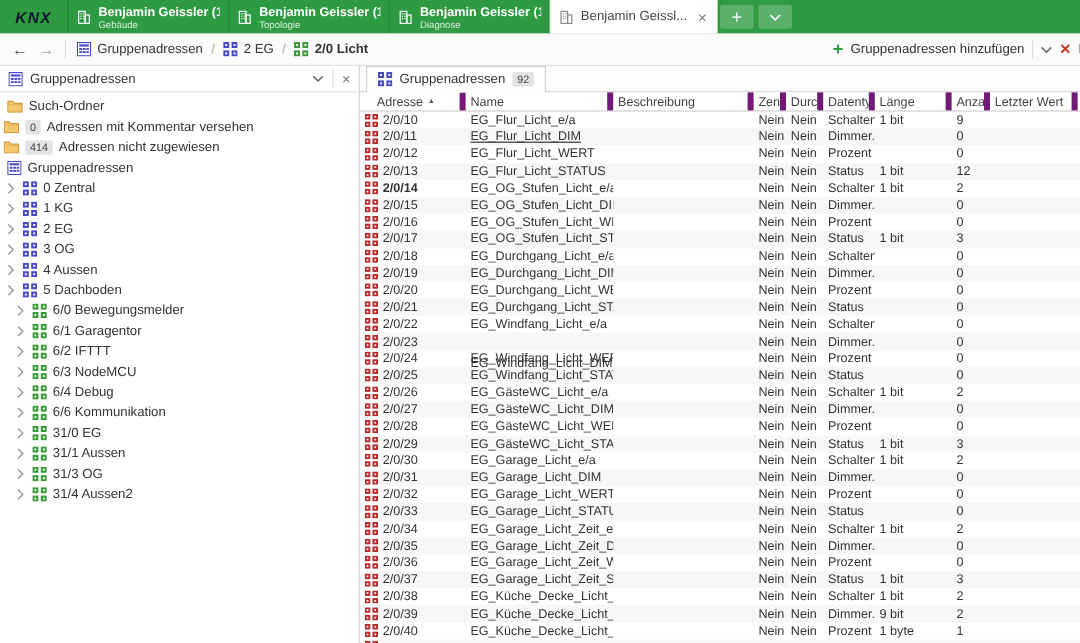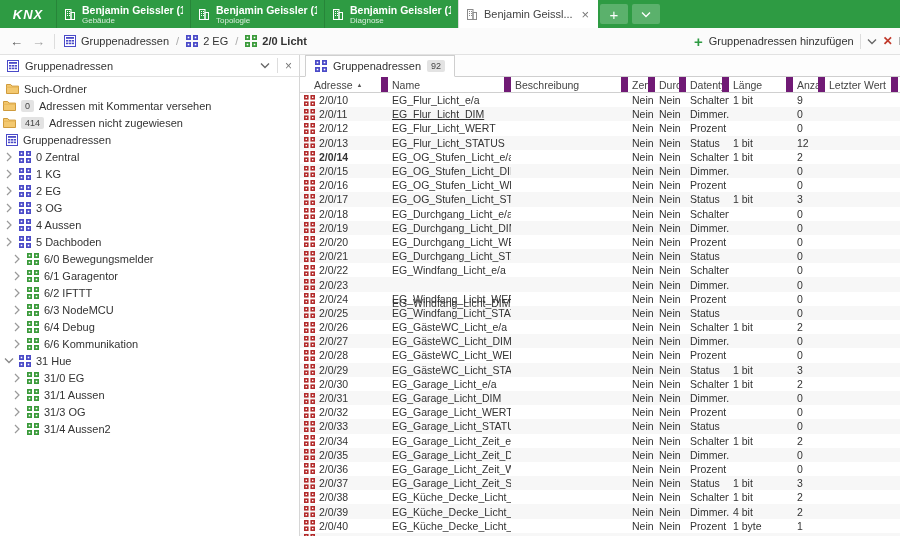--- a/index.html
+++ b/index.html
@@ -6,21 +6,21 @@
   html,body { margin:0; padding:0; }
   body {
     width:900px; height:536px; overflow:hidden; position:relative;
     font-family:"Liberation Sans", sans-serif; background:#fff; color:#333;
     -webkit-font-smoothing:antialiased;
   }
 
   
   .tabbar { height:28px; background:#2e9b43; display:flex; align-items:stretch; }
   .logo { width:56px; display:flex; align-items:center; justify-content:center;
-          color:#ffffff; font-weight:bold; font-style:italic; font-size:13px; letter-spacing:1px; }
+          color:#0f172a; font-weight:bold; font-style:italic; font-size:13px; letter-spacing:1px; }
   .tab { width:134px; display:flex; align-items:center; gap:6px; padding:0 7px;
          border-left:1px solid rgba(0,0,0,0.14); cursor:pointer; overflow:hidden; }
   .tab .tb-txt { display:flex; flex-direction:column; justify-content:center; min-width:0; }
   .tab .t-title { color:#fff; font-size:10.5px; font-weight:bold; white-space:nowrap; overflow:hidden; line-height:12px; }
   .tab .t-sub { color:rgba(255,255,255,0.82); font-size:8px; line-height:9px; white-space:nowrap; }
   .tab.active { background:#fff; width:140px; }
   .tab.active .t-title { color:#444; font-weight:normal; font-size:11px; }
   .tab .close { margin-left:auto; color:#777; font-size:13px; line-height:13px; padding:0 2px; }
   .tbtn { width:28px; height:20px; align-self:center; margin:0 2px; border-radius:2px;
           background:rgba(255,255,255,0.22); display:flex; align-items:center; justify-content:center;
@@ -61,21 +61,21 @@
   .icon { display:flex; align-items:center; flex-shrink:0; }
 
   
   .main { flex:1; min-width:0; display:flex; flex-direction:column; background:#fff; }
   .tabstrip { height:22px; background:#fdfdfd; border-bottom:1px solid #cfcfcf;
               display:flex; align-items:flex-end; padding-left:5px; }
   .mtab { height:22px; margin-bottom:-1px; background:#fff; border:1px solid #cfcfcf; border-bottom:1px solid #fff;
           display:flex; align-items:center; gap:6px; padding:0 9px; font-size:11px; color:#333; z-index:2; cursor:pointer; }
   .thead { height:16px; display:flex; border-bottom:1px solid #d0d0d0; background:#fff;
            font-size:10.5px; color:#444; }
-  .th { display:flex; align-items:center; padding-left:4px; border-right:7px solid #701a75;
+  .th { display:flex; align-items:center; padding-left:4px; border-right:5px solid #701a75;
         overflow:hidden; white-space:nowrap; flex-shrink:0; cursor:pointer; }
   .th.first { padding-left:14px; }
   .sort { font-size:6px; color:#555; margin-left:4px; }
   .rows { flex:1; overflow:hidden; }
   .trow { height:14.2px; display:flex; align-items:center; font-size:10.5px; color:#333; cursor:pointer; }
   .trow:nth-child(even) { background:#f7f7f7; }
   .cell { padding-left:4px; overflow:hidden; white-space:nowrap; flex-shrink:0; }
   .cell.addr { display:flex; align-items:center; gap:4px; }
 </style>
 </head>
@@ -616,44 +616,20 @@
               <g fill="#fff">
                 <rect x="1.7" y="1.7" width="1.6" height="1.6"></rect>
                 <rect x="8.7" y="1.7" width="1.6" height="1.6"></rect>
                 <rect x="1.7" y="8.7" width="1.6" height="1.6"></rect>
                 <rect x="8.7" y="8.7" width="1.6" height="1.6"></rect>
               </g>
             </svg>
           </span>
           <span>6/6 Kommunikation</span>
         </div>
-        <div class="tree-item lvl1">
-          <span class="chev">
-            <svg width="10" height="7" viewBox="0 0 10 7">
-              <polyline points="1,1.5 5,5.5 9,1.5" fill="none" stroke="#888" stroke-width="1.3"></polyline>
-            </svg>
-          </span>
-          <span class="icon">
-            <svg width="12" height="12" viewBox="0 0 12 12">
-              <g fill="#4a4ac8">
-                <rect width="5" height="5"></rect>
-                <rect x="7" width="5" height="5"></rect>
-                <rect y="7" width="5" height="5"></rect>
-                <rect x="7" y="7" width="5" height="5"></rect>
-              </g>
-              <g fill="#fff">
-                <rect x="1.7" y="1.7" width="1.6" height="1.6"></rect>
-                <rect x="8.7" y="1.7" width="1.6" height="1.6"></rect>
-                <rect x="1.7" y="8.7" width="1.6" height="1.6"></rect>
-                <rect x="8.7" y="8.7" width="1.6" height="1.6"></rect>
-              </g>
-            </svg>
-          </span>
-          <span>31 Hue</span>
-        </div>
         <div class="tree-item lvl2">
           <span class="chev">
             <svg width="6" height="10" viewBox="0 0 6 10">
               <polyline points="1,1 5,5 1,9" fill="none" stroke="#999" stroke-width="1.2"></polyline>
             </svg>
           </span>
           <span class="icon">
             <svg width="12" height="12" viewBox="0 0 12 12">
               <g fill="#3a9a3a">
                 <rect width="5" height="5"></rect>
@@ -1659,21 +1635,21 @@
                 </g>
               </svg>
             </span>
             <span>2/0/39</span>
           </div>
           <div class="cell" style="width: 123px;"><span>EG_Küche_Decke_Licht_DIM</span></div>
           <div class="cell" style="width: 117px;"><span></span></div>
           <div class="cell" style="width: 27px;"><span>Nein</span></div>
           <div class="cell" style="width: 31px;"><span>Nein</span></div>
           <div class="cell" style="width: 43px;"><span>Dimmer...</span></div>
-          <div class="cell" style="width: 64px;"><span>4 bit</span></div>
+          <div class="cell" style="width: 64px;"><span>9 bit</span></div>
           <div class="cell" style="width: 32px;"><span>2</span></div>
           <div class="cell" style="width: 73px;"><span></span></div>
         </div>
         <div class="trow">
           <div class="cell addr" style="width: 88px;">
             <span class="icon">
               <svg width="11" height="11" viewBox="0 0 12 12">
                 <g fill="#b22a2a">
                   <rect width="5" height="5"></rect>
                   <rect x="7" width="5" height="5"></rect>

